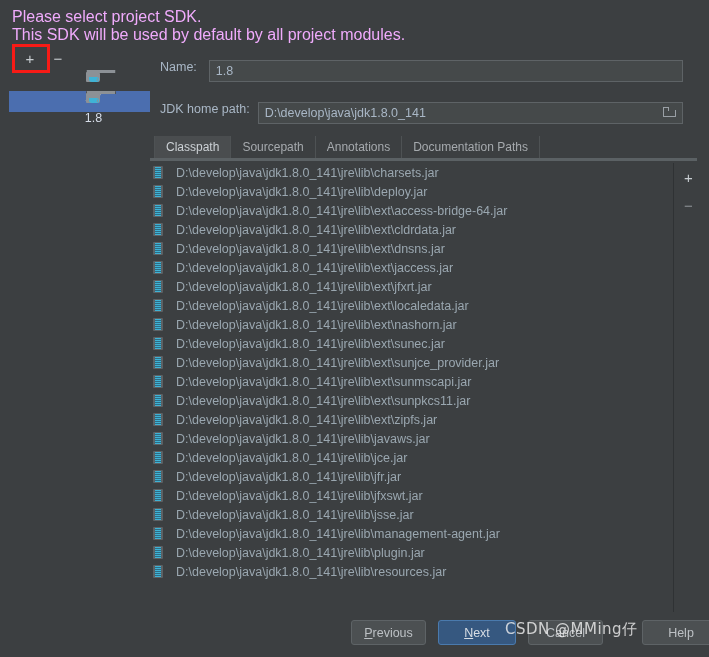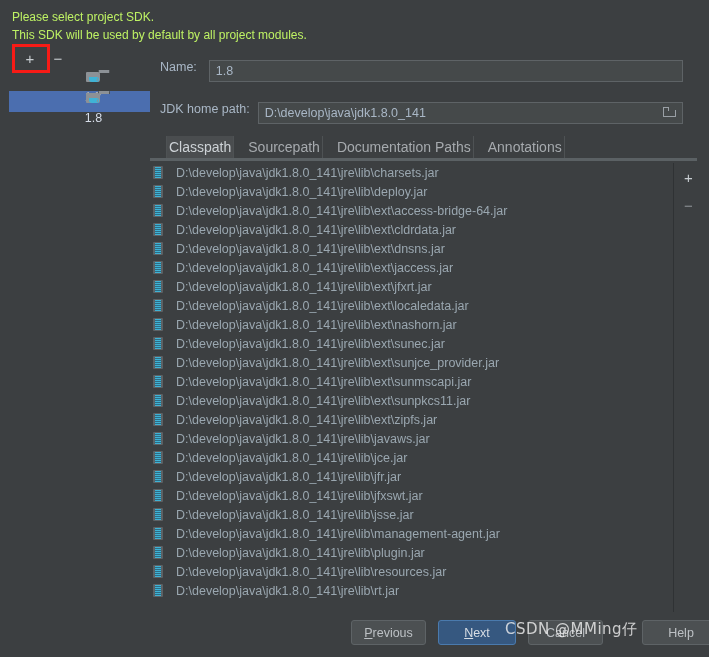--- a/index.html
+++ b/index.html
@@ -18,22 +18,22 @@
     -webkit-font-smoothing: antialiased;
   }
 
   
   .prompt {
     position: absolute;
     left: 12px;
     top: 8px;
     width: 680px;
     line-height: 18px;
-    color: #bef264;
-    font-size: 12px;
+    color: #f0abfc;
+    font-size: 16px;
   }
   .prompt div { white-space: nowrap; }
 
   
   .sdk-panel {
     position: absolute;
     left: 9px;
     top: 46px;
     width: 141px;
     height: 566px;
@@ -193,30 +193,29 @@
   
   .tabbar {
     position: absolute;
     left: 4px;
     top: 90px;
     height: 22px;
     display: flex;
     align-items: stretch;
   }
   .tab {
-    padding: 0 2px;
-    display: flex;
-    align-items: center;
-    font-size: 14px;
+    padding: 0 11px;
+    display: flex;
+    align-items: center;
+    font-size: 12px;
     color: #a6aaae;
     background: #3c3f41;
     border-right: 1px solid #4e5254;
     white-space: nowrap;
     cursor: default;
-    margin-left: 12px;
   }
   .tab:first-child { border-left: 1px solid #4e5254; }
   .tab.active {
     background: #4a4d4f;
     color: #cdd2d6;
   }
   .tab-underline {
     position: absolute;
     left: 0px;
     top: 112px;
@@ -390,22 +389,22 @@
       <span class="browse-icon">
         <span class="b2"></span>
           <span class="b1"></span>
       </span>
     </div>
   </div>
 
   <div class="tabbar" id="tabbar">
       <div class="tab active">Classpath</div>
       <div class="tab">Sourcepath</div>
+      <div class="tab">Annotations</div>
       <div class="tab">Documentation Paths</div>
-      <div class="tab">Annotations</div>
     </div>
   <div class="tab-underline"></div>
 
   <div class="cp-wrap">
     <div class="cp-list" id="cp-list">
         <div class="cp-row">
           <span class="jar-icon"></span>
           <span class="label">D:\develop\java\jdk1.8.0_141\jre\lib\charsets.jar</span>
         </div>
         <div class="cp-row">
@@ -484,24 +483,20 @@
           <span class="jar-icon"></span>
           <span class="label">D:\develop\java\jdk1.8.0_141\jre\lib\management-agent.jar</span>
         </div>
         <div class="cp-row">
           <span class="jar-icon"></span>
           <span class="label">D:\develop\java\jdk1.8.0_141\jre\lib\plugin.jar</span>
         </div>
         <div class="cp-row">
           <span class="jar-icon"></span>
           <span class="label">D:\develop\java\jdk1.8.0_141\jre\lib\resources.jar</span>
-        </div>
-        <div class="cp-row">
-          <span class="jar-icon"></span>
-          <span class="label">D:\develop\java\jdk1.8.0_141\jre\lib\rt.jar</span>
         </div>
       </div>
     <div class="cp-divider"></div>
     <div class="side-btns">
       <div class="side-btn">+</div>
       <div class="side-btn minus">−</div>
     </div>
   </div>
 </div>
 

